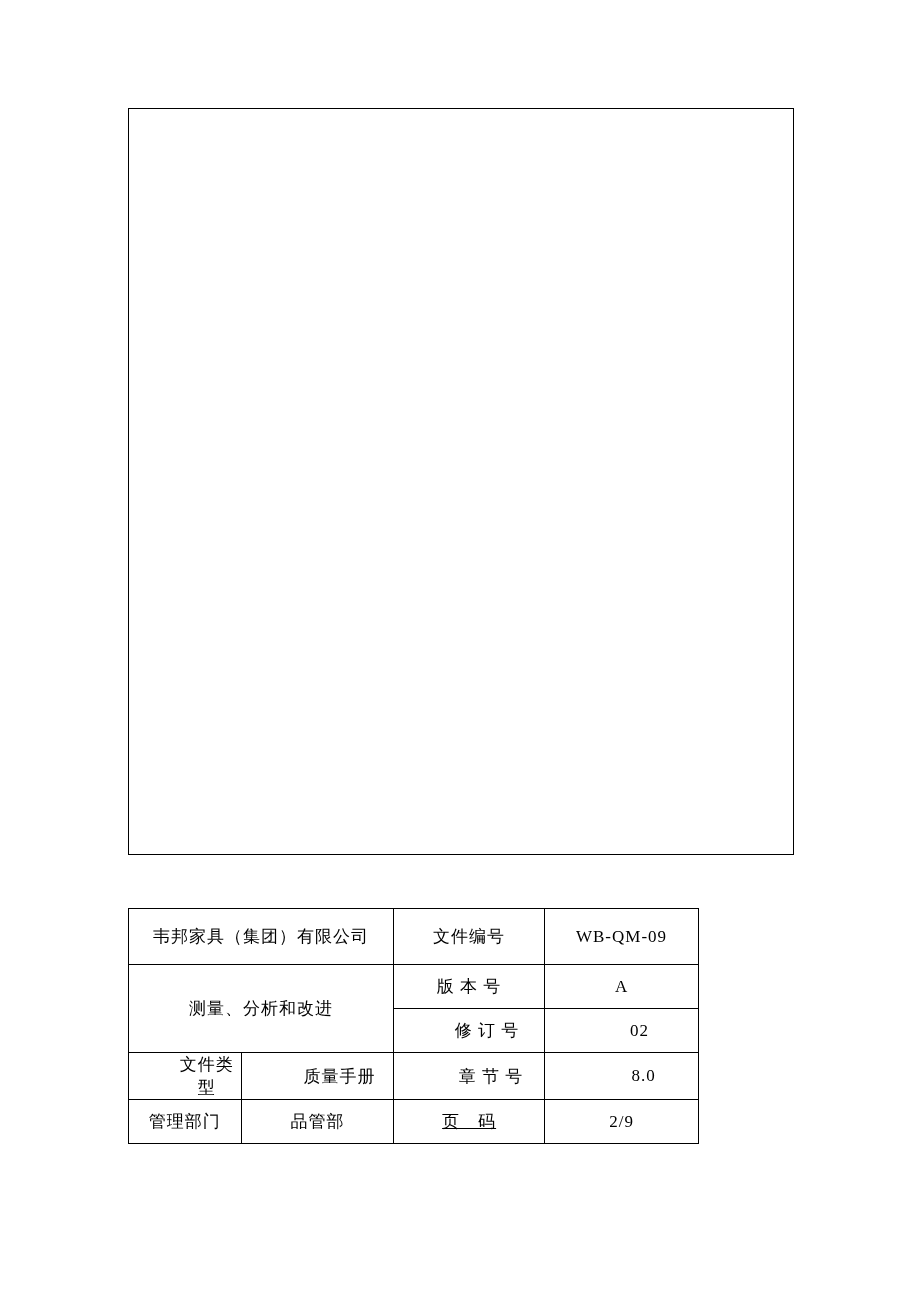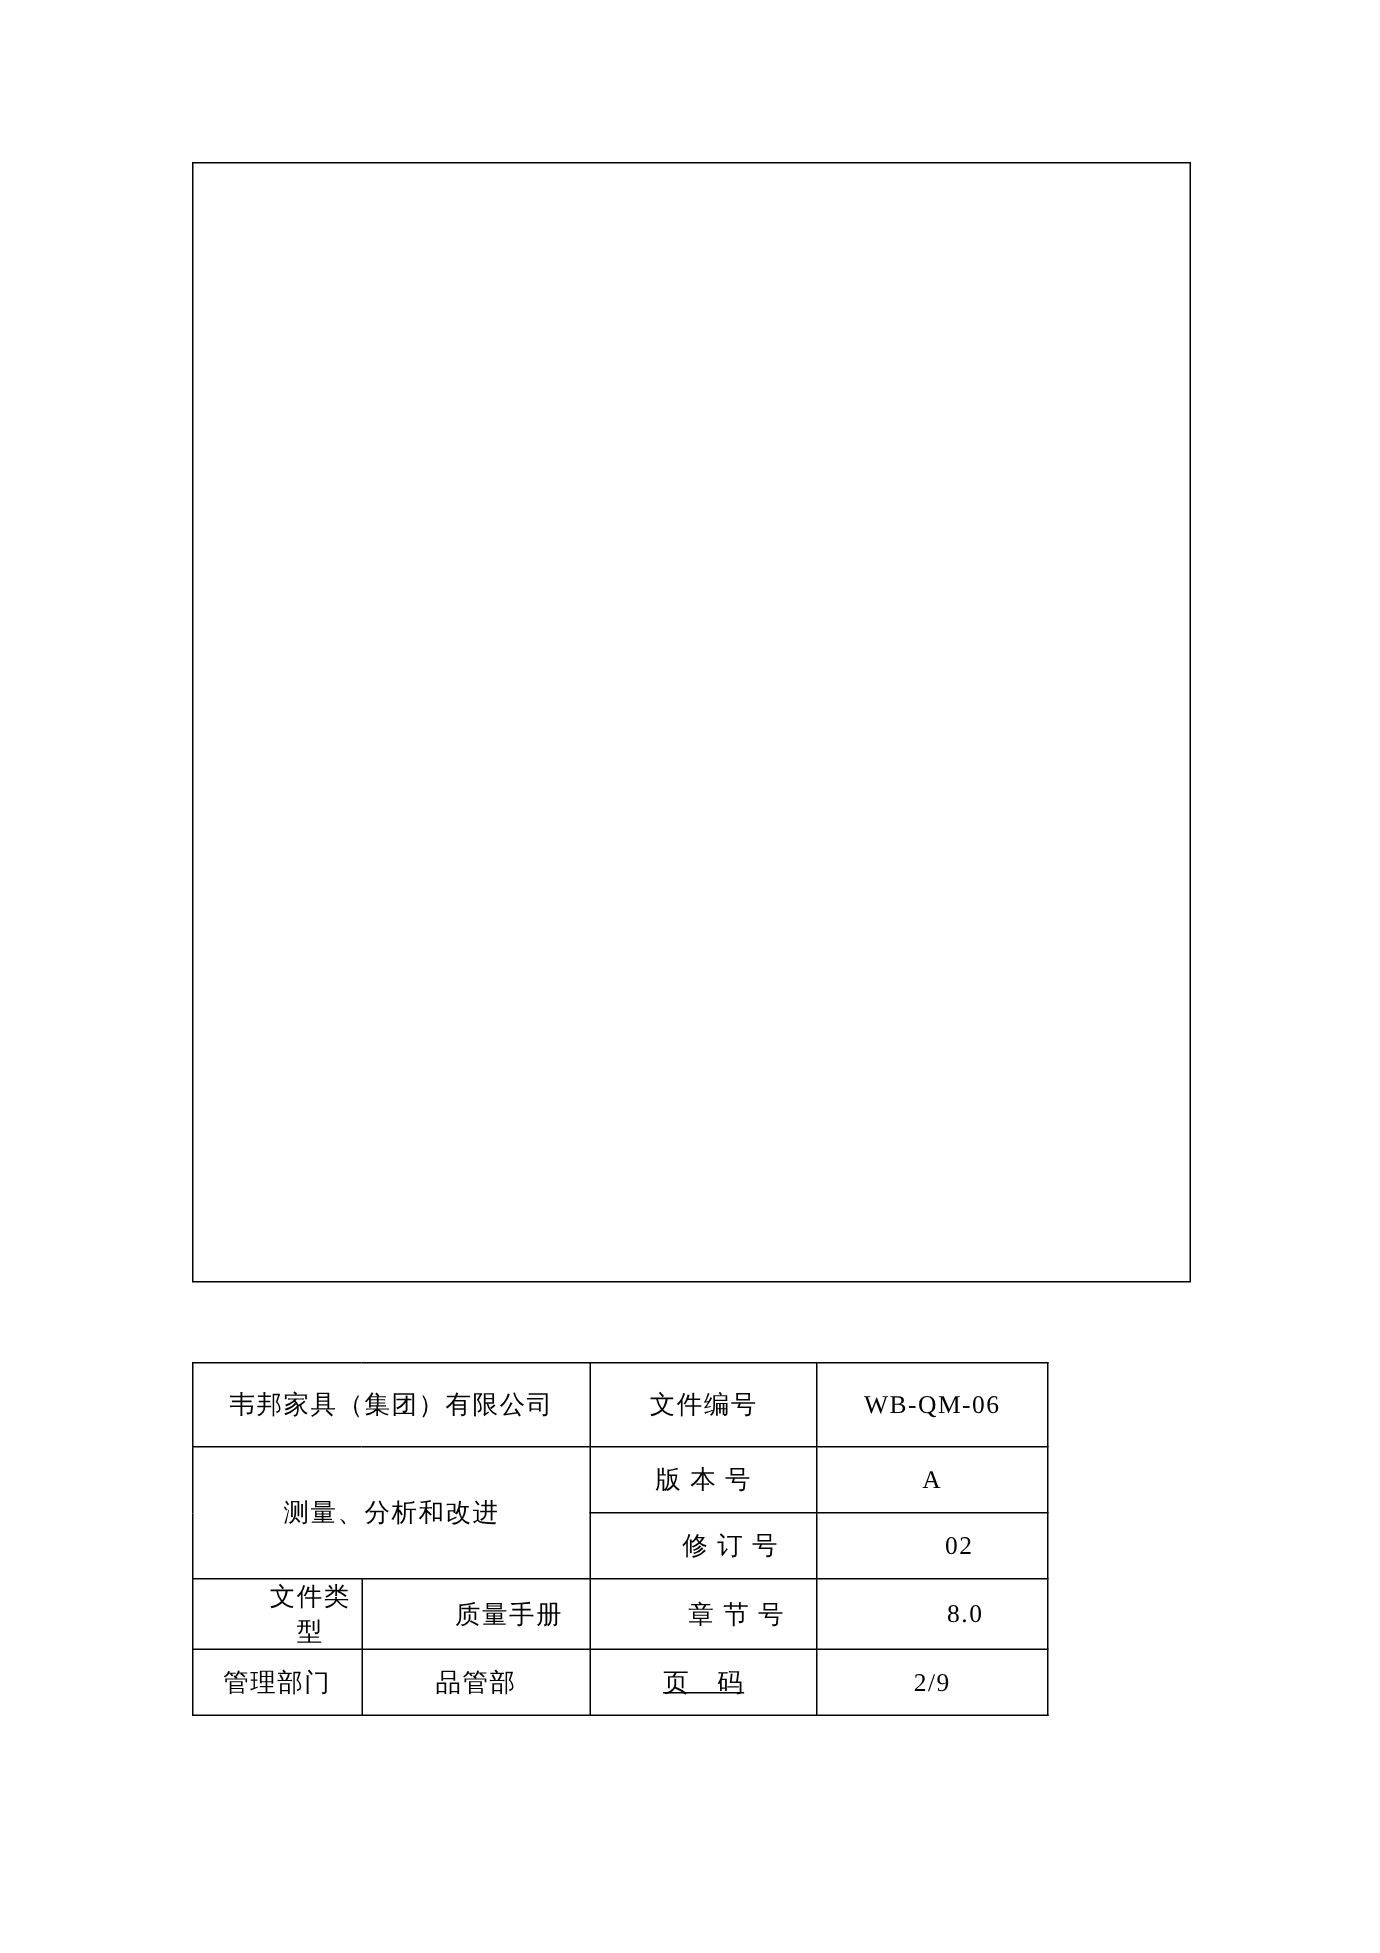--- a/index.html
+++ b/index.html
@@ -80,21 +80,21 @@
 </head>
 <body>
 
 <div class="empty-box"></div>
 
 <table class="info-table">
   <tbody>
       <tr class="row1">
     <td class="col-a" colspan="2">韦邦家具（集团）有限公司</td>
     <td class="col-c">文件编号</td>
-    <td class="col-d">WB-QM-06</td>
+    <td class="col-d">WB-QM-09</td>
   </tr>
   <tr class="row2a">
     <td class="col-a" colspan="2" rowspan="2">测量、分析和改进</td>
     <td class="col-c spaced">版 本 号</td>
     <td class="col-d">A</td>
   </tr>
   <tr class="row2b">
     <td class="col-c spaced">修 订 号</td>
     <td class="col-d">02</td>
   </tr>

